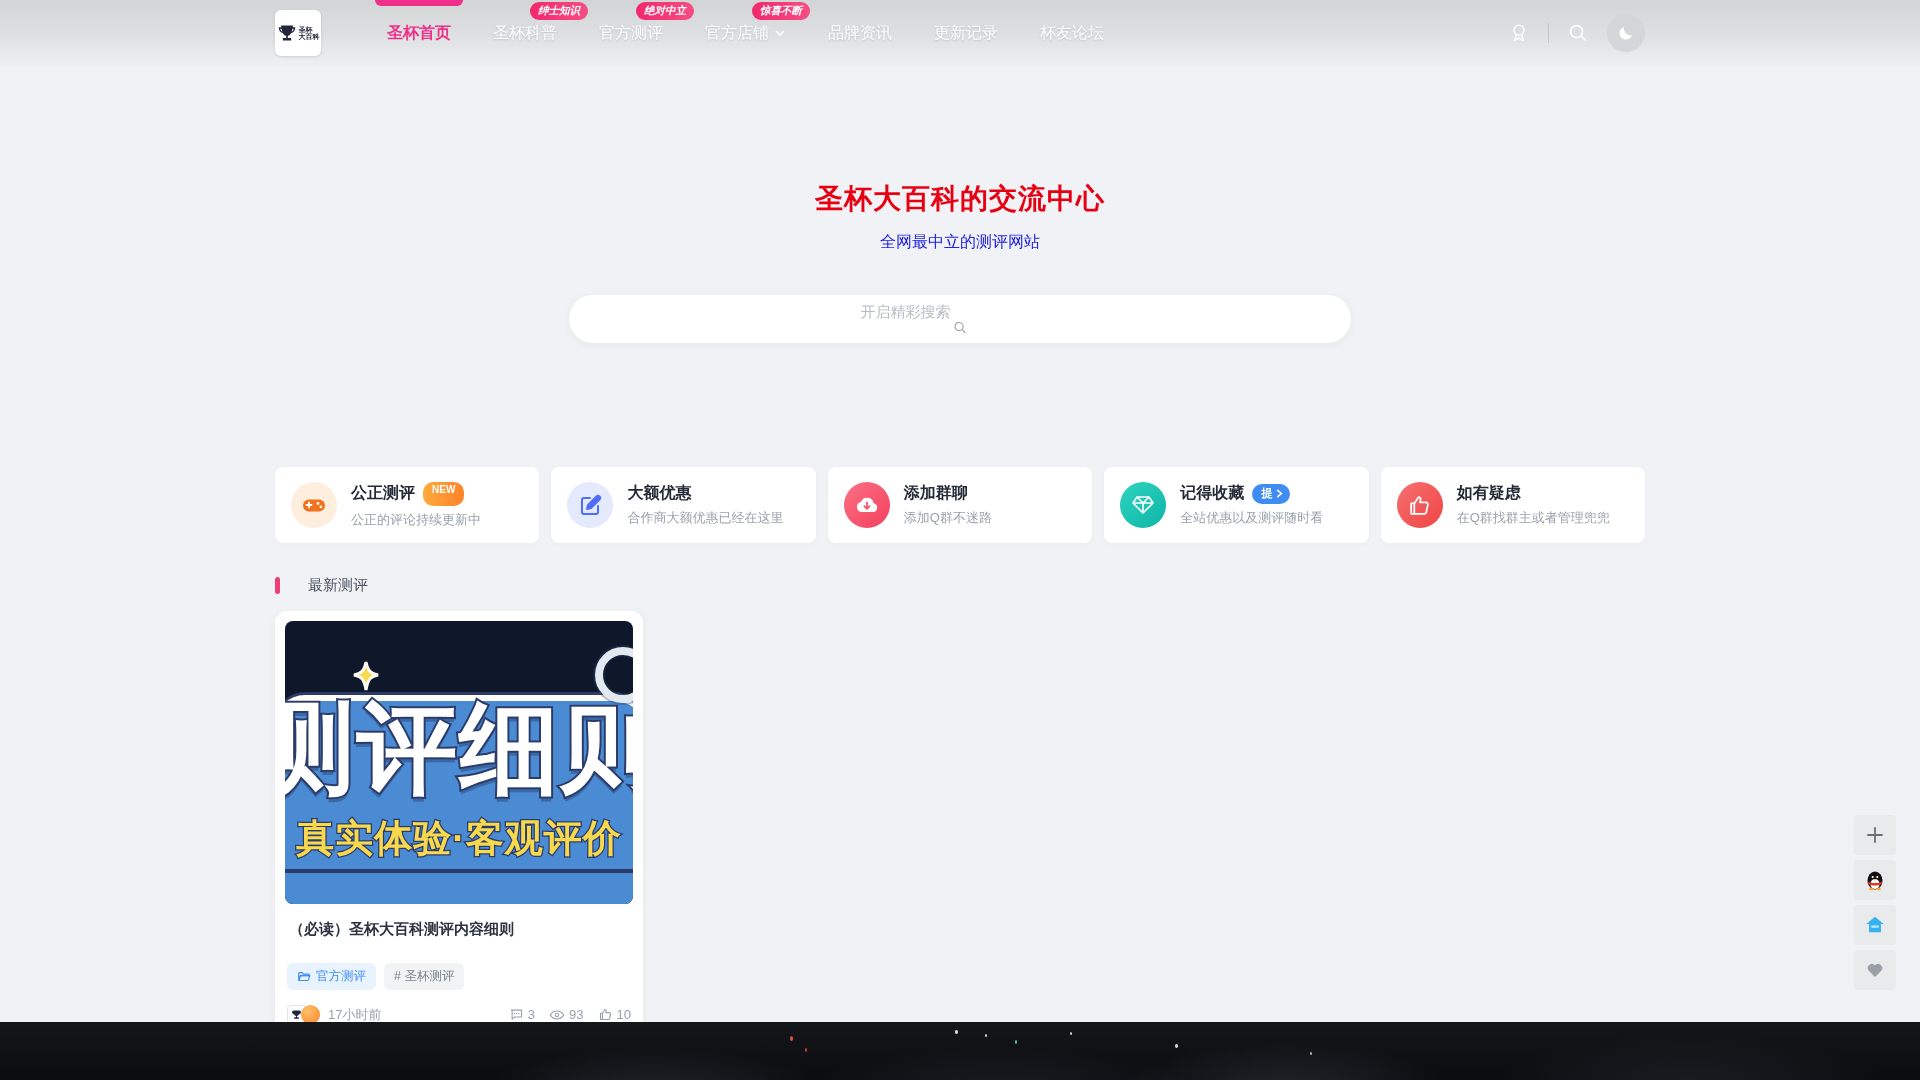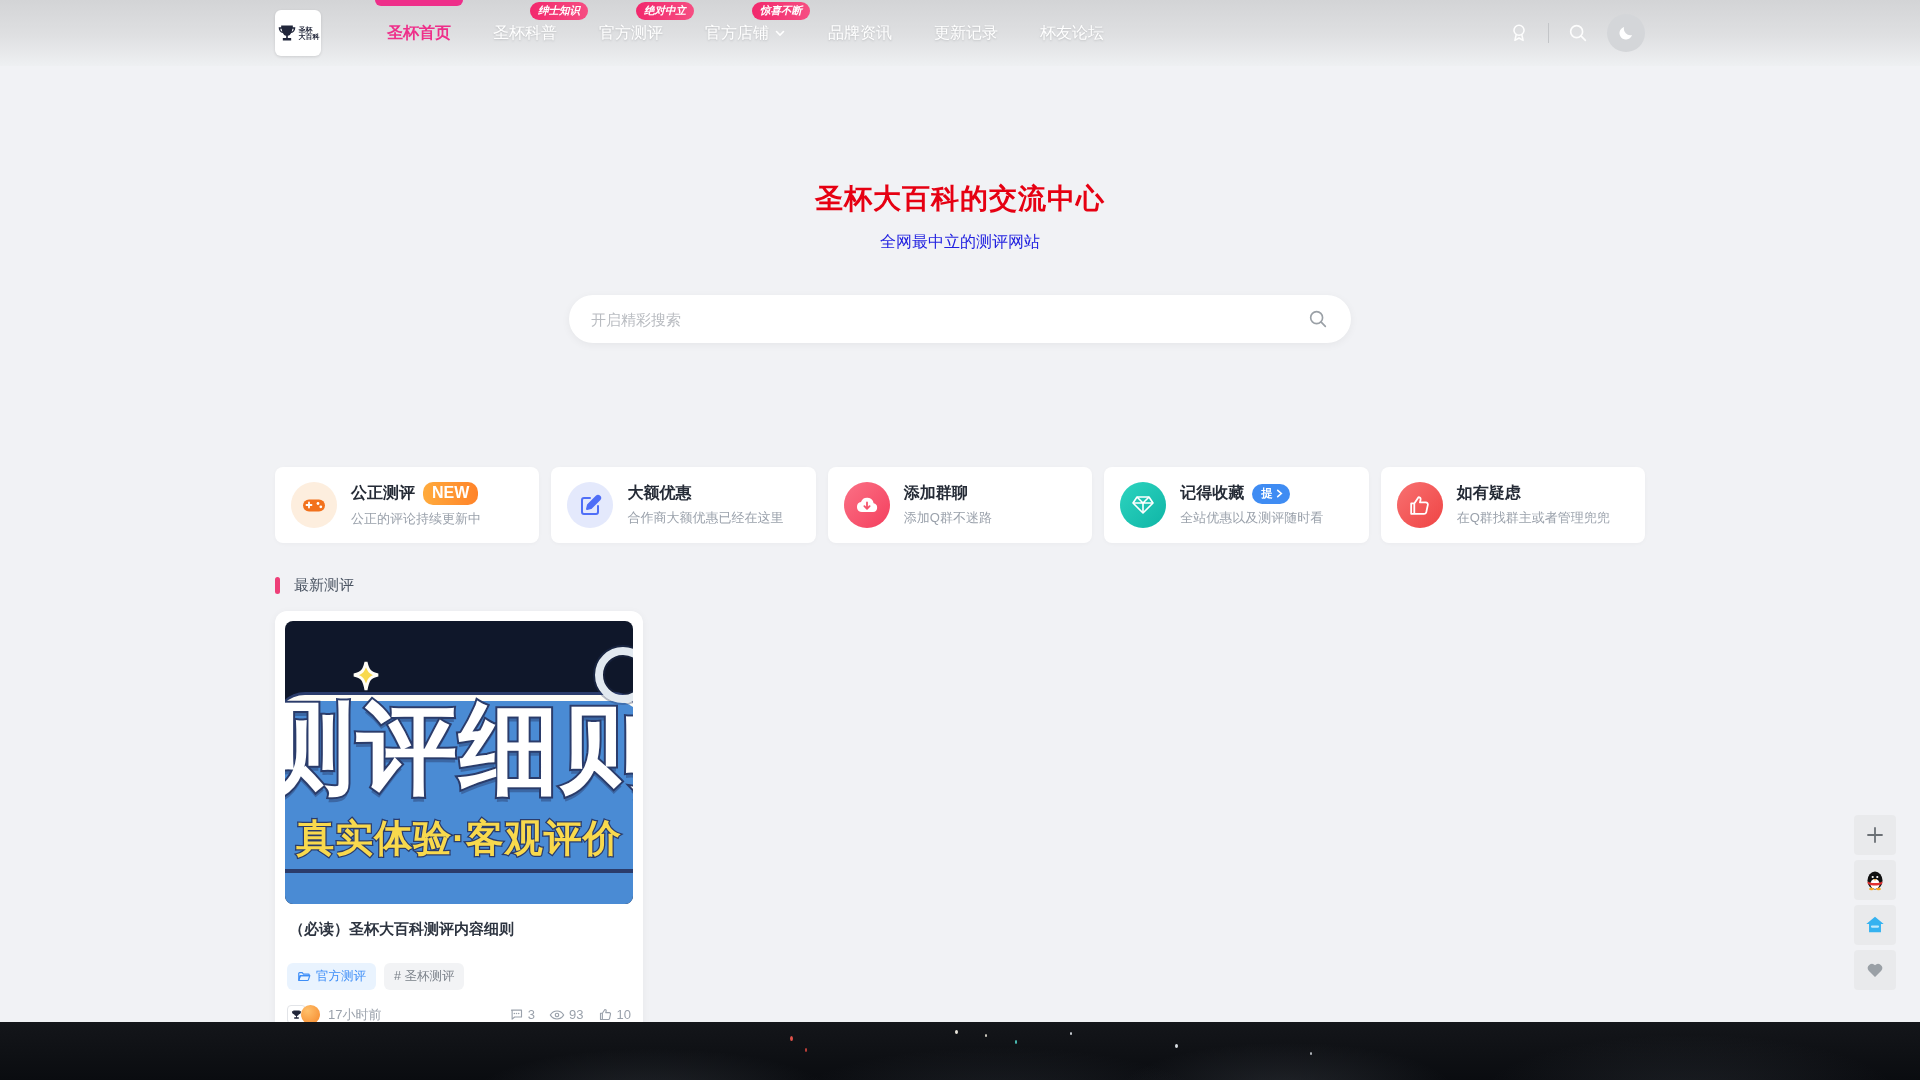--- a/index.html
+++ b/index.html
@@ -55,20 +55,21 @@
   }
 
   
   .hero { text-align:center; padding-top:114px; }
   .hero-title { font-size:28px; font-weight:bold; color:#e60012; letter-spacing:1px; }
   .hero-subtitle { margin-top:14px; font-size:16px; color:#2222e0; }
   .search-bar {
     margin:42px auto 0; width:782px; height:48px; background:#ffffff;
     border-radius:24px; display:flex; align-items:center; padding:8px 22px;
     box-shadow:0 2px 8px rgba(0,0,0,.05);
+    flex-direction:column;
   }
   .search-bar input {
     flex:1; border:none; outline:none; font-size:15px; color:#333;
     font-family:"Liberation Sans","DejaVu Sans",sans-serif; background:transparent;
   }
   .search-bar input::placeholder { color:#b9bcc1; }
 
   
   .features { display:flex; gap:12px; margin-top:124px; }
   .feature-card {
@@ -83,30 +84,30 @@
   .fi-orange { background:#fdeede; }
   .fi-blue   { background:#e4e9fc; }
   .fi-pink   { background:linear-gradient(135deg,#fb7185,#f43f5e); }
   .fi-teal   { background:linear-gradient(135deg,#2dd4bf,#0fb5a6); }
   .fi-red    { background:linear-gradient(135deg,#f87171,#ef4444); }
   .feature-text { min-width:0; }
   .feature-title-row { display:flex; align-items:center; gap:8px; }
   .feature-title { font-size:16px; font-weight:bold; color:#252b36; }
   .badge-new {
     background:linear-gradient(90deg,#ffab3d,#ff8329); color:#fff;
-    font-size:16px; font-weight:bold; padding:2px 9px 3px; border-radius:10px;
+    font-size:10px; font-weight:bold; padding:2px 9px 11px; border-radius:10px;
   }
   .badge-tip {
     background:#3f8cf3; color:#fff; font-size:11.5px; font-weight:bold;
     padding:2px 6px 3px 9px; border-radius:10px; display:inline-flex; align-items:center; gap:2px;
   }
   .feature-desc { margin-top:5px; font-size:13px; color:#9aa1ab; white-space:nowrap; }
 
   
-  .section-head { display:flex; align-items:center; gap:14px; margin-top:33px; }
+  .section-head { display:flex; align-items:center; gap:28px; margin-top:33px; }
   .section-bar { width:5px; height:17px; border-radius:3px; background:#ee3f78; }
   .section-title { font-size:15px; color:#4b5563; }
 
   
   .post-card {
     margin-top:16px; width:368px; background:#fff; border-radius:12px;
     padding:10px 10px 16px; box-shadow:0 2px 8px rgba(0,0,0,.05); cursor:pointer;
   }
   .post-cover {
     height:283px; border-radius:8px; overflow:hidden; position:relative;

